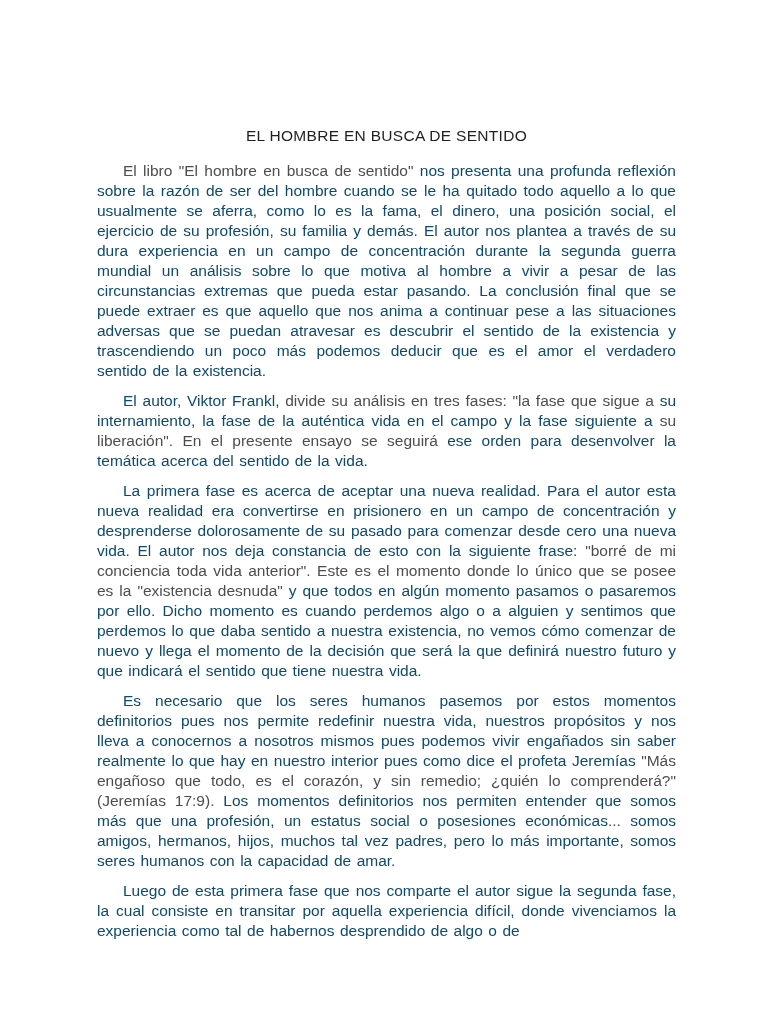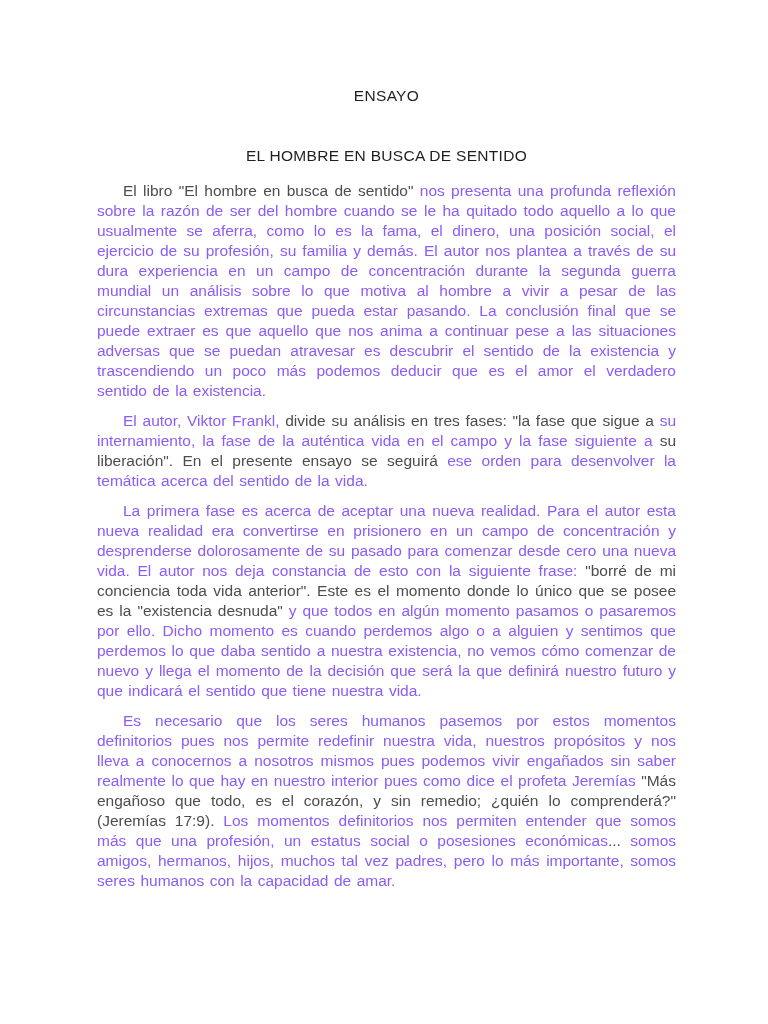--- a/index.html
+++ b/index.html
@@ -39,31 +39,31 @@
     line-height: 20px;
     color: #1f1f1f;
     text-align: justify;
     text-indent: 26px;
     word-spacing: 1.2px;
   }
   .essay-body .para:first-child {
     margin-top: 15px;
   }
   .run-normal {
-    color: #8b5cf6;
+    color: #0c4a6e;
   }
   .run-quote {
     color: #4d4d4d;
   }
 </style>
 </head>
 <body>
 
 <div class="doc-page">
-  <p class="title">ENSAYO</p>
   <p class="title sub">EL HOMBRE EN BUSCA DE SENTIDO</p>
   <div class="essay-body" id="essay-body">
       <p class="para"><span class="run-quote">El libro "El hombre en busca de sentido" </span><span class="run-normal">nos presenta una profunda reflexión sobre la razón de ser del hombre cuando se le ha quitado todo aquello a lo que usualmente se aferra, como lo es la fama, el dinero, una posición social, el ejercicio de su profesión, su familia y demás. El autor nos plantea a través de su dura experiencia en un campo de concentración durante la segunda guerra mundial un análisis sobre lo que motiva al hombre a vivir a pesar de las circunstancias extremas que pueda estar pasando. La conclusión  final que se puede extraer es que aquello que nos anima a continuar pese a las situaciones adversas que se puedan atravesar es descubrir el sentido de la existencia y trascendiendo un poco más podemos deducir que es el  amor el verdadero sentido de la existencia.</span></p>
       <p class="para"><span class="run-normal">El autor, Viktor Frankl, </span><span class="run-quote">divide su análisis en tres fases: "la fase que sigue a </span><span class="run-normal">su internamiento, la fase de la auténtica vida en el campo y la fase siguiente a </span><span class="run-quote">su liberación". En el presente ensayo se seguirá </span><span class="run-normal"> ese orden para desenvolver la temática acerca del sentido de la vida.</span></p>
       <p class="para"><span class="run-normal">La primera fase es acerca de aceptar una nueva realidad. Para el autor esta nueva realidad era convertirse en prisionero en un campo de concentración y desprenderse dolorosamente de su pasado para comenzar desde cero una nueva vida. El autor nos deja constancia de esto con la siguiente frase: </span><span class="run-quote">"borré de mi conciencia toda vida anterior". Este es el momento donde lo único que se posee es la "existencia desnuda" </span><span class="run-normal">y que todos en algún momento pasamos o pasaremos por ello. Dicho momento es cuando perdemos algo o a alguien y sentimos que  perdemos lo que daba sentido a nuestra existencia, no vemos cómo comenzar de nuevo y llega el momento de la decisión que será la que definirá nuestro futuro y que indicará el sentido que tiene nuestra vida.</span></p>
       <p class="para"><span class="run-normal">Es necesario que los seres humanos pasemos por estos momentos definitorios pues nos permite redefinir nuestra vida, nuestros propósitos y nos lleva a  conocernos a nosotros mismos pues podemos vivir engañados sin saber realmente lo que hay en nuestro interior pues como dice el profeta Jeremías </span><span class="run-quote">"Más engañoso que todo, es el corazón, y sin remedio; ¿quién lo comprenderá?" (Jeremías 17:9). </span><span class="run-normal">Los momentos definitorios nos permiten entender que somos más que una profesión, un estatus social o posesiones económicas</span><span class="run-quote">... </span><span class="run-normal">somos amigos, hermanos, hijos, muchos tal vez padres, pero lo más importante, somos seres humanos con la capacidad de amar.</span></p>
+      <p class="para"><span class="run-normal">Luego de esta primera fase que nos comparte el autor sigue la segunda fase, la cual consiste en transitar por aquella experiencia difícil, donde vivenciamos la experiencia como tal de habernos desprendido de algo o de</span></p>
     </div>
 </div>
 
 </body></html>

